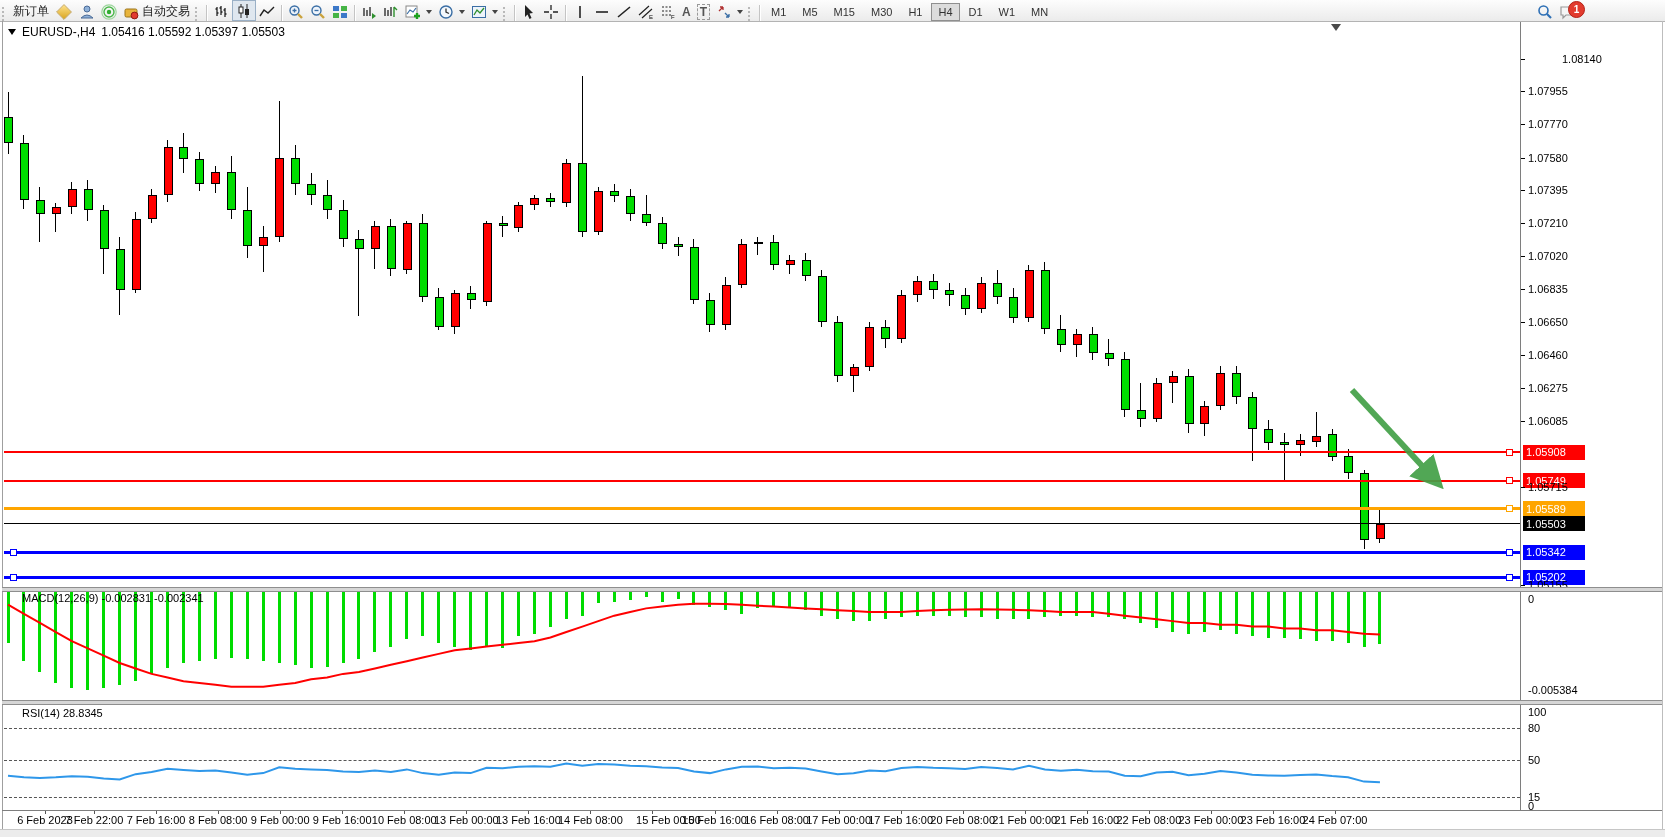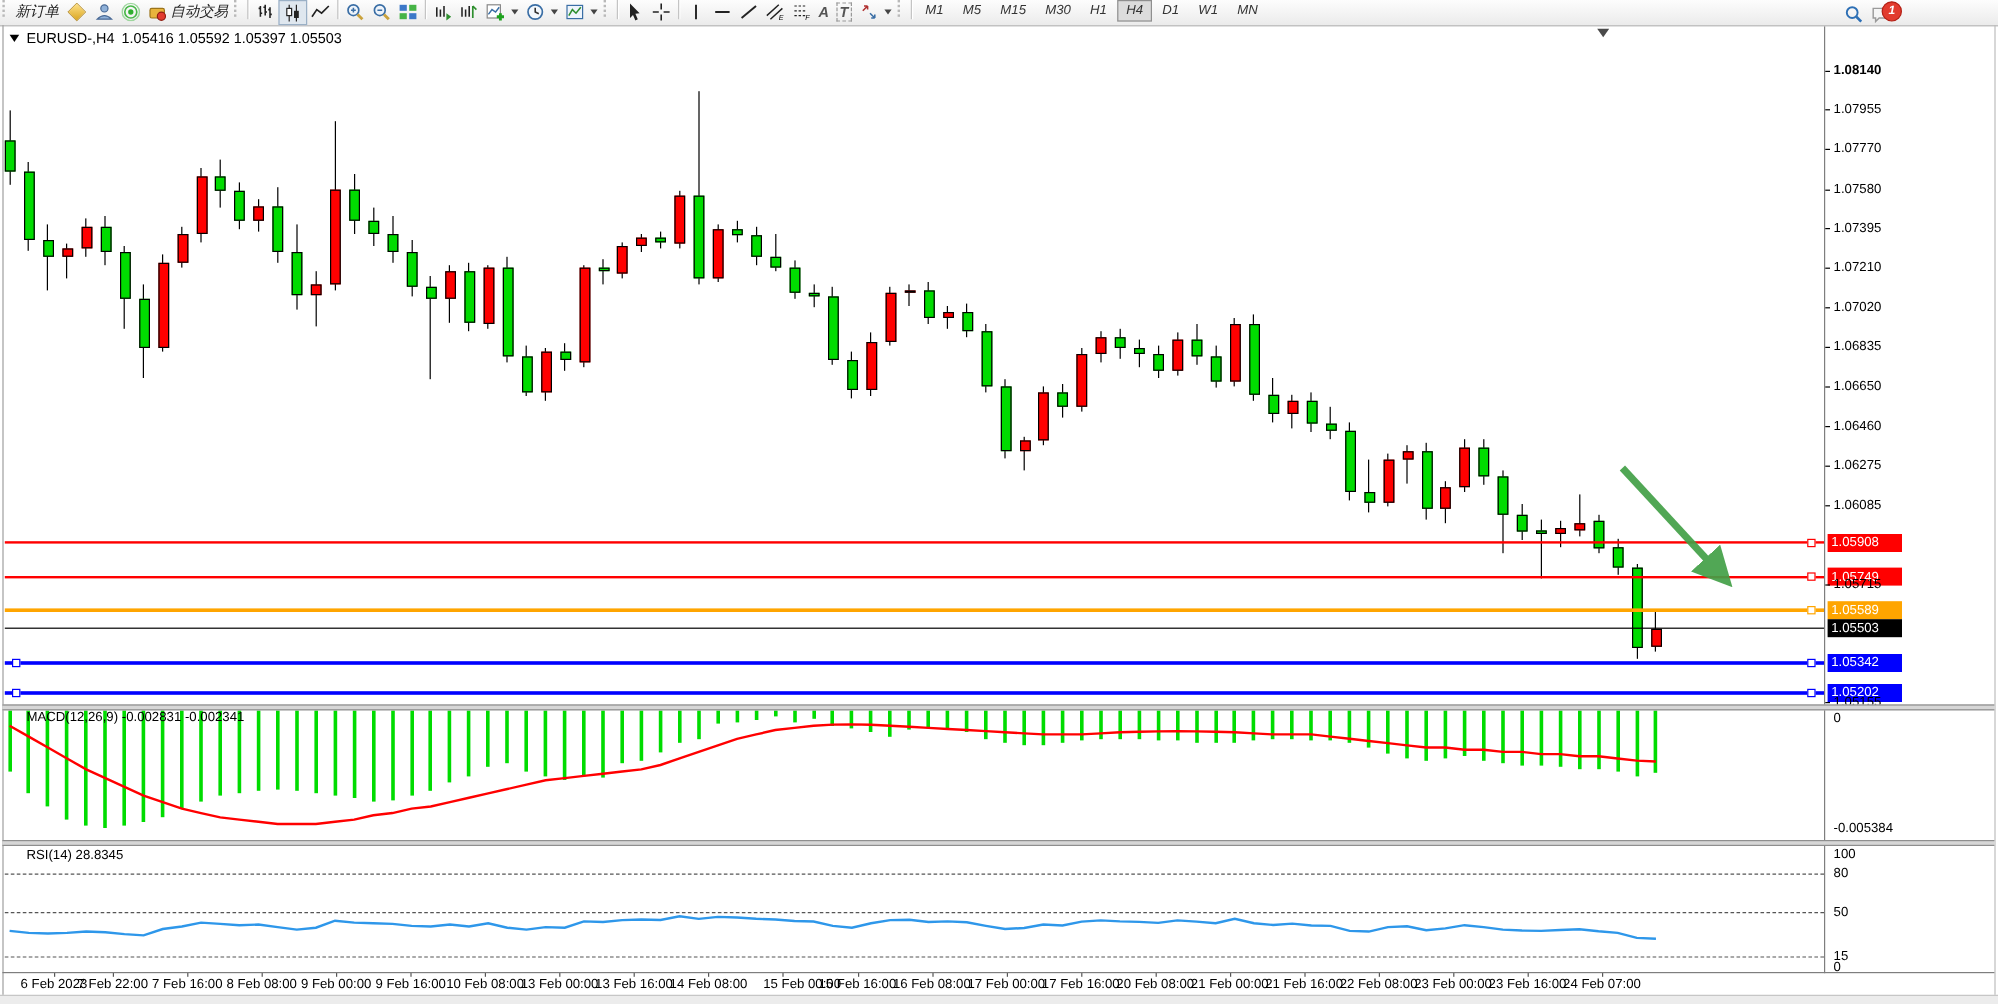--- a/index.html
+++ b/index.html
@@ -1,21 +1,21 @@
 <!DOCTYPE html>
 <html><head>
 <meta charset="utf-8">
 <style>
   html,body{margin:0;padding:0;background:#9a9a9a;}
   .screen{position:relative;width:1665px;height:837px;background:#ffffff;
     font-family:"Liberation Sans",sans-serif;overflow:hidden;border:0;}
   
   .toolbar{position:absolute;left:0;top:0;width:1665px;height:21px;
     background:linear-gradient(#fdfdfd,#ebebeb);border-bottom:1px solid #b3b3b3;
-    display:flex;align-items:flex-start;font-size:12px;color:#222;font-style:italic;}
+    display:flex;align-items:flex-end;font-size:12px;color:#222;}
   .grip{width:4px;height:14px;margin:0 2px;border-left:2px dotted #b9b9b9;}
   .sep{width:1px;height:16px;background:#c4c4c4;margin:0 3px;box-shadow:1px 0 0 #fff;}
   .tbtn{height:19px;display:inline-flex;align-items:center;gap:3px;padding:0 3px;cursor:default;}
   .tf{font-size:11px;color:#333;padding:2px 6px;margin:0 1px;border:1px solid transparent;}
   .tf.active{background:#dcdcdc;border:1px solid #8f8f8f;}
   .caret{width:0;height:0;border-left:3px solid transparent;border-right:3px solid transparent;
     border-top:4px solid #444;margin-left:2px;}
   .icon16{width:16px;height:16px;display:inline-block;position:relative;}
   .glyph{font-size:12px;font-weight:bold;color:#222;}
   .badge{position:absolute;left:1568px;top:1px;width:15px;height:15px;border-radius:50%;
@@ -576,21 +576,21 @@
       <div class="dashed-line" style="position: absolute; top: 796.997px;"></div>
     </div>
   <div id="axis-layer">
       <div class="hline-label" style="position: absolute; top: 444.99px; background: rgb(255, 0, 0);">1.05908</div>
       <div class="hline-label" style="position: absolute; top: 473.042px; background: rgb(255, 0, 0);">1.05749</div>
       <div class="hline-label" style="position: absolute; top: 501.271px; background: rgb(255, 165, 0);">1.05589</div>
       <div class="hline-label" style="position: absolute; top: 544.849px; background: rgb(0, 0, 255);">1.05342</div>
       <div class="hline-label" style="position: absolute; top: 569.549px; background: rgb(0, 0, 255);">1.05202</div>
       <div class="hline-label" style="position: absolute; top: 516.443px; background: rgb(0, 0, 0);">1.05503</div>
       <div class="price-tick" style="position: absolute; top: 58.7px;"></div>
-      <div class="tick-label" style="position: absolute; left: 1528px; top: 52.7px; font-weight: bold;">1.08140</div>
+      <div class="tick-label" style="position: absolute; left: 1562px; top: 52.7px;">1.08140</div>
       <div class="price-tick" style="position: absolute; top: 91.3394px;"></div>
       <div class="tick-label" style="position: absolute; left: 1528px; top: 85.3394px;">1.07955</div>
       <div class="price-tick" style="position: absolute; top: 123.979px;"></div>
       <div class="tick-label" style="position: absolute; left: 1528px; top: 117.979px;">1.07770</div>
       <div class="price-tick" style="position: absolute; top: 157.5px;"></div>
       <div class="tick-label" style="position: absolute; left: 1528px; top: 151.5px;">1.07580</div>
       <div class="price-tick" style="position: absolute; top: 190.14px;"></div>
       <div class="tick-label" style="position: absolute; left: 1528px; top: 184.14px;">1.07395</div>
       <div class="price-tick" style="position: absolute; top: 222.779px;"></div>
       <div class="tick-label" style="position: absolute; left: 1528px; top: 216.779px;">1.07210</div>

